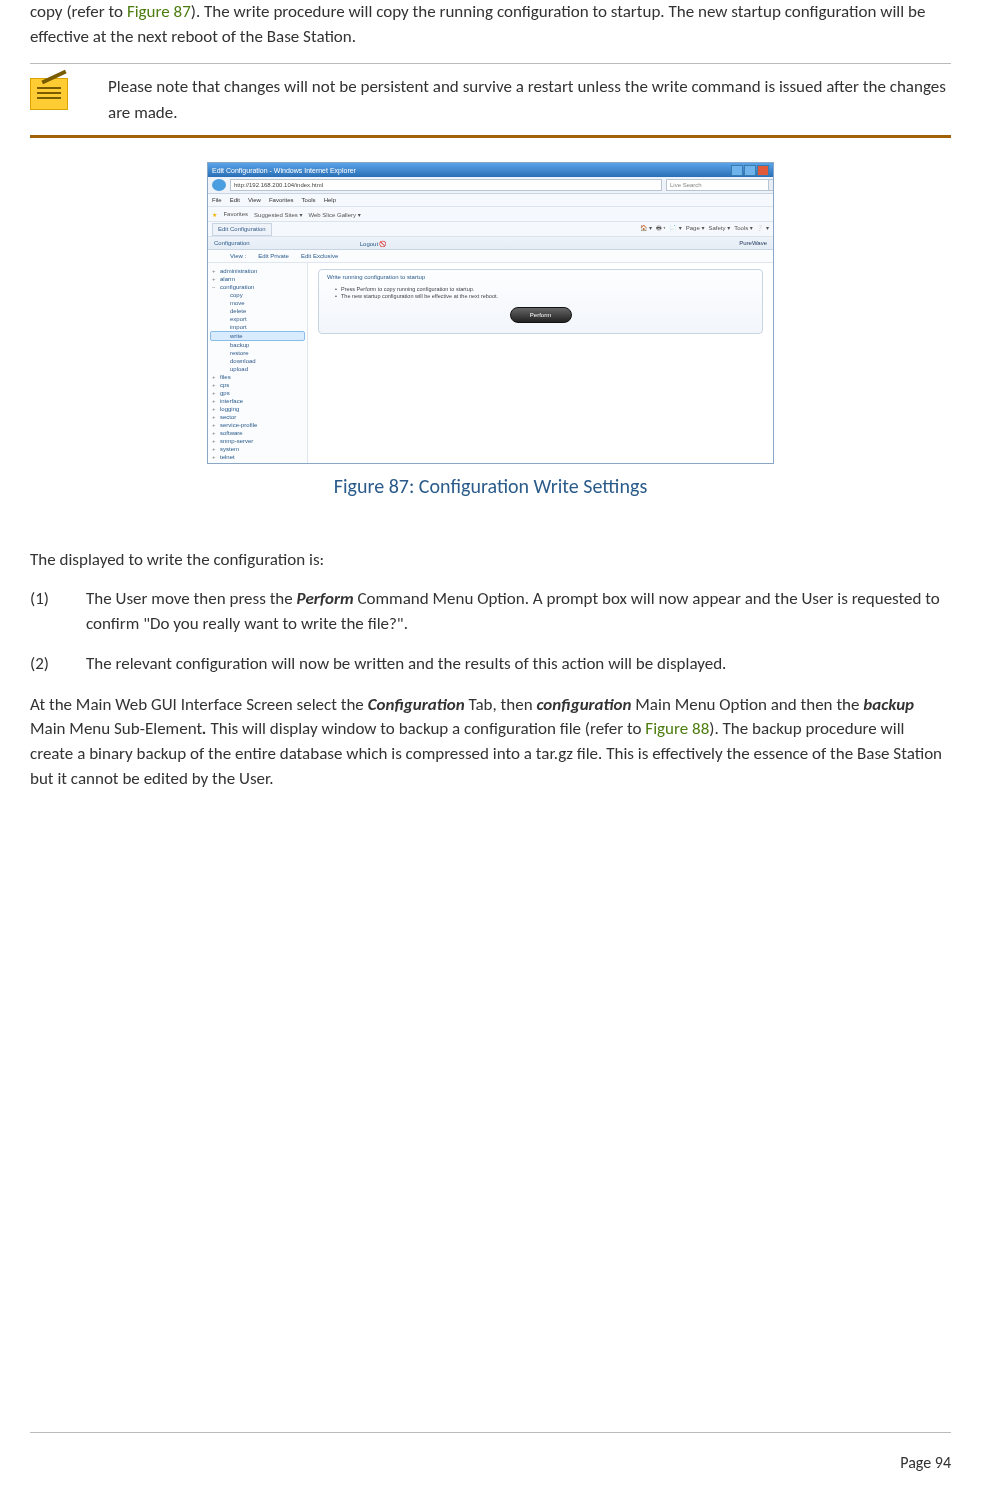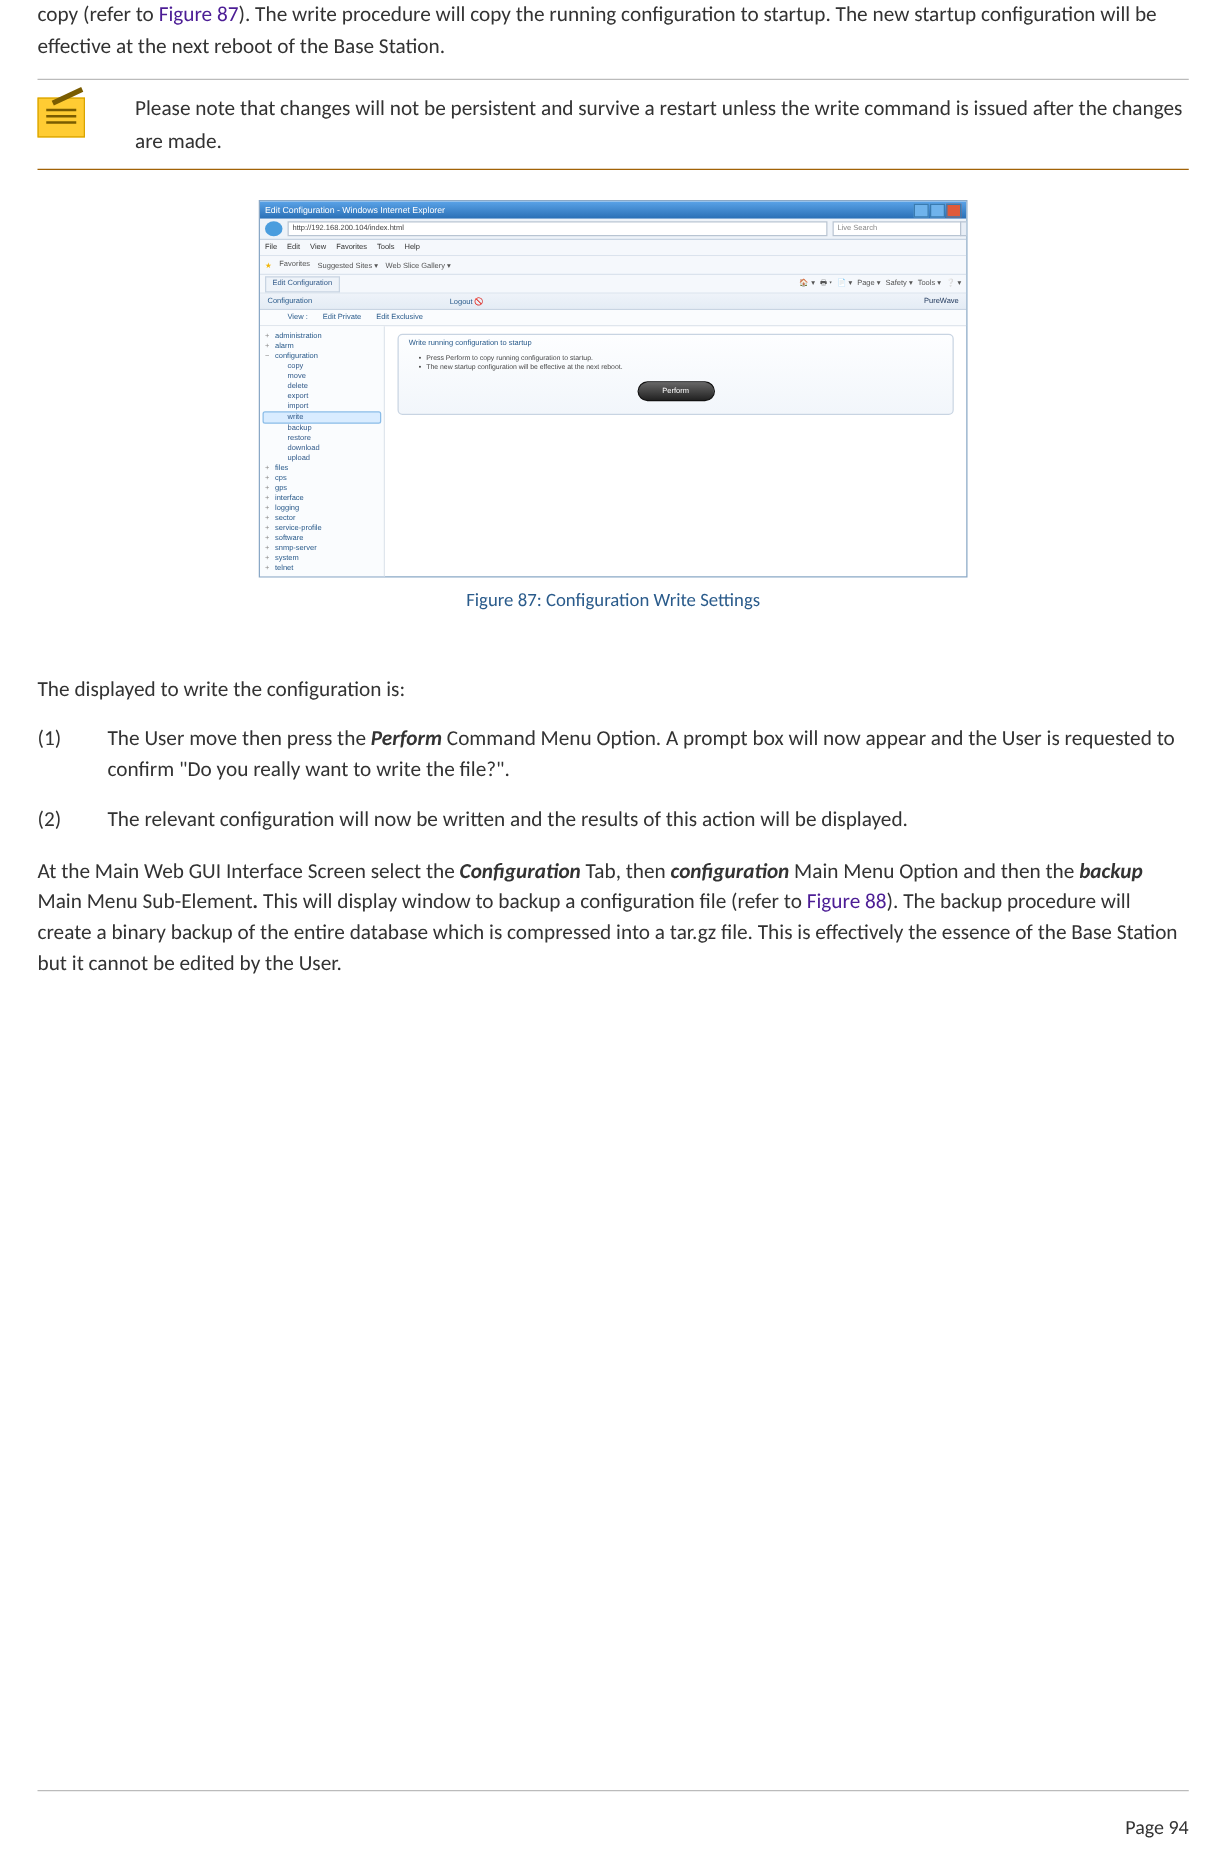--- a/index.html
+++ b/index.html
@@ -24,25 +24,25 @@
     padding: 6px 0 4px 0;
     border-bottom: 2px solid #5b8cb5;
     margin-bottom: 28px;
   }
   .para {
     line-height: 1.45;
     color: #333;
     margin: 0 0 14px 0;
   }
   .figref {
-    color: #4c1d95;
+    color: #4d7c0f;
   }
   .note-block {
     border-top: 1px solid #bbb;
-    border-bottom: 1px solid #a16207;
+    border-bottom: 3px solid #a16207;
     padding: 10px 0 10px 0;
     display: flex;
     align-items: flex-start;
     margin-bottom: 24px;
   }
   .note-icon {
     width: 36px;
     height: 30px;
     background: #ffcc33;
     border: 1px solid #d9a400;
@@ -209,21 +209,21 @@
     border: 1px solid #111;
     border-radius: 8px;
     color: #fff;
     font-size: 6px;
     text-align: center;
     line-height: 14px;
   }
   .caption {
     text-align: center;
     color: #2a5b8b;
-    font-size: 15px;
+    font-size: 20px;
     margin: 10px 0 50px 0;
   }
   .ol-item {
     display: flex;
     margin: 0 0 16px 0;
     line-height: 1.45;
   }
   .ol-num { width: 56px; flex-shrink: 0; }
   .ol-body { flex: 1; }
   b, strong { font-weight: 700; }

